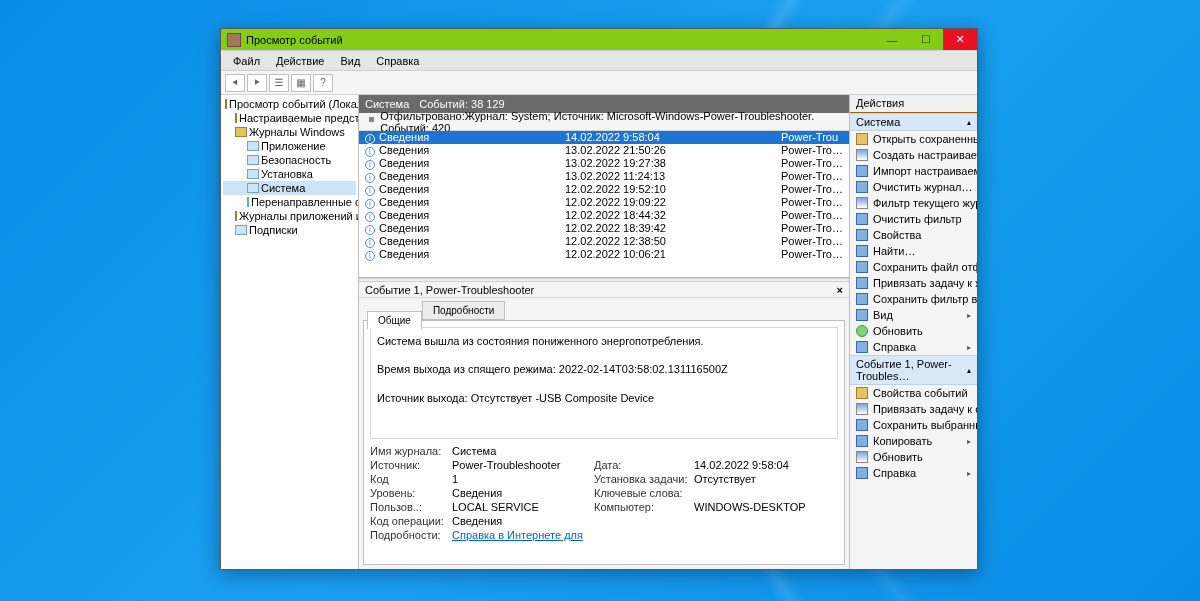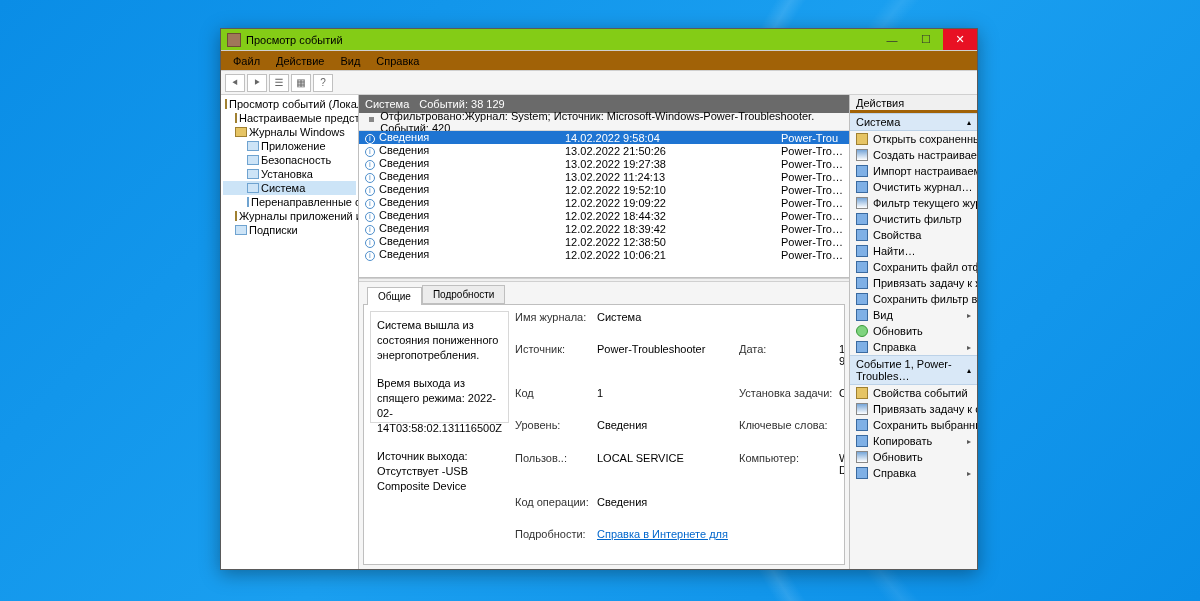--- a/index.html
+++ b/index.html
@@ -8,61 +8,61 @@
  radial-gradient(circle at 105% 50%,rgba(255,255,255,0) 0%,rgba(255,255,255,0) 35%,rgba(255,255,255,.08) 36%,rgba(255,255,255,0) 37%) ,
  radial-gradient(circle at 105% 50%,rgba(255,255,255,0) 0%,rgba(255,255,255,0) 42%,rgba(255,255,255,.12) 43%,rgba(255,255,255,0) 44%);
 }
 .window{position:absolute;left:220px;top:28px;width:758px;height:542px;background:#fff;border:1px solid #5a5a5a;display:flex;flex-direction:column;box-shadow:0 4px 18px rgba(0,0,0,.35)}
 .titlebar{height:22px;background:#84cc16;display:flex;align-items:center;padding-left:6px;border-bottom:1px solid #d0d0d0}
 .titlebar .app-icon{width:14px;height:14px;background:#a0785a;border:1px solid #6e4e34;margin-right:5px}
 .titlebar .title{flex:1;font-size:11px}
 .caption-btns{display:flex;height:100%}
 .caption-btns div{width:34px;display:flex;align-items:center;justify-content:center;font-family:Arial;font-size:11px;color:#333}
 .caption-btns .close{background:#e81123;color:#fff}
-.menubar{height:20px;display:flex;align-items:center;padding-left:4px;border-bottom:1px solid #d0d0d0;background:#a16207}
+.menubar{height:20px;display:flex;align-items:center;padding-left:4px;border-bottom:1px solid #d0d0d0;background:#e5e5e5}
 .menubar span{padding:2px 8px;font-size:11px}
 .toolbar{height:24px;background:#f5f5f5;border-bottom:1px solid #d0d0d0;display:flex;align-items:center;padding-left:4px;gap:2px}
 .tb-btn{width:20px;height:18px;border:1px solid #c0c0c0;background:#fff;font-size:10px;display:flex;align-items:center;justify-content:center;color:#666}
 .content{flex:1;display:flex;min-height:0}
 .tree-pane{width:138px;border-right:1px solid #bfbfbf;overflow:hidden;background:#fff;padding:2px;font-size:10px}
 .tree-pane .node{white-space:nowrap;padding:1px 0;display:flex;align-items:center;gap:2px}
 .tree-pane .i0{padding-left:2px}.tree-pane .i1{padding-left:12px}.tree-pane .i2{padding-left:24px}
 .tree-icon{width:12px;height:10px;display:inline-block;background:#e6c464;border:1px solid #a08030}
 .tree-icon.leaf{background:#cde4f7;border-color:#6fa3d0}
 .tree-sel{background:#cce4f7}
 .center-pane{flex:1;display:flex;flex-direction:column;min-width:0;background:#fff}
 .center-header{height:18px;background:#6a6a6a;color:#fff;display:flex;align-items:center;padding-left:6px;gap:10px;font-size:11px}
 .center-header span{color:#fff}
 .filter-row{height:18px;background:#f5f5f5;border-bottom:1px solid #d8d8d8;display:flex;align-items:center;padding-left:6px;gap:6px;font-size:10px;color:#555}
 .filter-row .funnel{width:10px;height:10px;background:conic-gradient(#888 0 25%,transparent 0)}
 .grid{flex:0 0 147px;display:flex;flex-direction:column;overflow:hidden;border-bottom:1px solid #bfbfbf}
 .grid-head{display:flex;height:16px;background:#fff;border-bottom:1px solid #d8d8d8}
 .grid-head div{border-right:1px solid #e0e0e0;padding:1px 6px;font-size:10px;color:#333}
 .col-lvl{width:200px}.col-date{flex:1}.col-src{width:74px;text-align:left}
 .grid-body{flex:1;overflow-y:auto}
-.grid-row{display:flex;height:13px;align-items:center;font-size:10px}
+.grid-row{display:flex;height:13px;font-size:10px}
 .grid-row .cell{padding:0 6px;white-space:nowrap;overflow:hidden}
 .grid-row.selected{background:#1e74d2;color:#fff}
 .grid-row.selected .cell{color:#fff}
 .lvl-icon{width:10px;height:10px;border-radius:50%;border:1px solid #4e8ecb;display:inline-flex;align-items:center;justify-content:center;margin-right:4px;font-size:8px;color:#4e8ecb;background:#fff}
 .grid-row.selected .lvl-icon{border-color:#fff;color:#fff;background:transparent}
 .splitter{height:4px;background:#f0f0f0;border-top:1px solid #d0d0d0;border-bottom:1px solid #d0d0d0}
 .detail-pane{flex:1;display:flex;flex-direction:column;min-height:0;background:#f5f5f5;padding:0}
 .detail-title{height:16px;background:#f5f5f5;display:flex;align-items:center;padding:0 6px;font-size:10px;border-bottom:1px solid #d8d8d8}
 .detail-title .close-x{margin-left:auto;font-weight:bold;cursor:pointer}
 .tabs{height:22px;display:flex;align-items:flex-end;padding-left:8px;gap:0;background:#f5f5f5}
-.tab{padding:3px 10px;font-size:10px;border:1px solid #bfbfbf;border-bottom:none;background:#fff;position:relative;top:1px}
+.tab{padding:3px 10px;font-size:10px;border:1px solid #bfbfbf;border-bottom:none;background:#fff;position:relative;top:9px}
 .tab.inactive{background:#ececec;border-bottom:1px solid #bfbfbf;top:0}
-.detail-body{flex:1;background:#fff;border:1px solid #bfbfbf;margin:0 4px 4px 4px;padding:6px;display:flex;flex-direction:row;gap:6px;overflow:auto}
+.detail-body{flex:1;background:#fff;border:1px solid #bfbfbf;margin:0 4px 4px 4px;padding:6px;display:flex;flex-direction:column;gap:6px;overflow:auto}
 .detail-text{border:1px solid #d8d8d8;padding:6px;font-size:10px;line-height:1.35;height:112px}
 .props{display:grid;grid-template-columns:78px 138px 96px 1fr;row-gap:2px;column-gap:4px;font-size:10px}
 .props .lbl{color:#333}
 .props a{color:#0066cc;text-decoration:underline}
 .actions-pane{width:128px;border-left:1px solid #bfbfbf;background:#f5f5f5;display:flex;flex-direction:column}
-.actions-pane .hdr{height:18px;background:#f0f0f0;border-bottom:3px solid #a16207;padding:2px 6px;font-size:11px}
+.actions-pane .hdr{height:18px;background:#f0f0f0;border-bottom:1px solid #a16207;padding:2px 6px;font-size:11px}
 .actions-pane .section-hdr{background:#d9e8f7;border-top:1px solid #bcd2e8;border-bottom:1px solid #bcd2e8;padding:2px 6px;font-size:10px;display:flex;align-items:center}
 .actions-pane .section-hdr .arrow{margin-left:auto;font-size:8px}
 .actions-pane .item{display:flex;align-items:center;gap:5px;padding:2px 6px;font-size:10px;white-space:nowrap;overflow:hidden}
 .act-icon{width:12px;height:12px;flex:0 0 12px;border:1px solid #888;background:#fff}
 .act-icon.folder{background:#e6c464;border-color:#a08030}
 .act-icon.filter{background:linear-gradient(#77a6d8,#fff)}
 .act-icon.green{background:#7fd47f;border-color:#3a9a3a;border-radius:50%}
 .act-icon.blue{background:#7fb0e6;border-color:#3a6aa0}
 .submenu-arrow{margin-left:auto;font-size:8px;color:#555}
 </style>
@@ -203,20 +203,24 @@
               <div class="cell col-lvl"><span class="lvl-icon">i</span>Сведения</div>
               <div class="cell col-date">12.02.2022 10:06:21</div>
               <div class="cell col-src">Power-Tro…</div>
             </div>
           </div>
       </div>
 
       <div class="splitter"></div>
 
       <div class="detail-pane">
+        <div class="detail-title">
+          <span>Событие 1, Power-Troubleshooter</span>
+          <span class="close-x">×</span>
+        </div>
         <div class="tabs">
           <div class="tab">Общие</div>
           <div class="tab inactive">Подробности</div>
         </div>
         <div class="detail-body">
           <div class="detail-text">
             <div>Система вышла из состояния пониженного энергопотребления.</div><br>
             <div>Время выхода из спящего режима: 2022-02-14T03:58:02.131116500Z</div><br>
             <div>Источник выхода: Отсутствует -USB Composite Device</div>
           </div>

